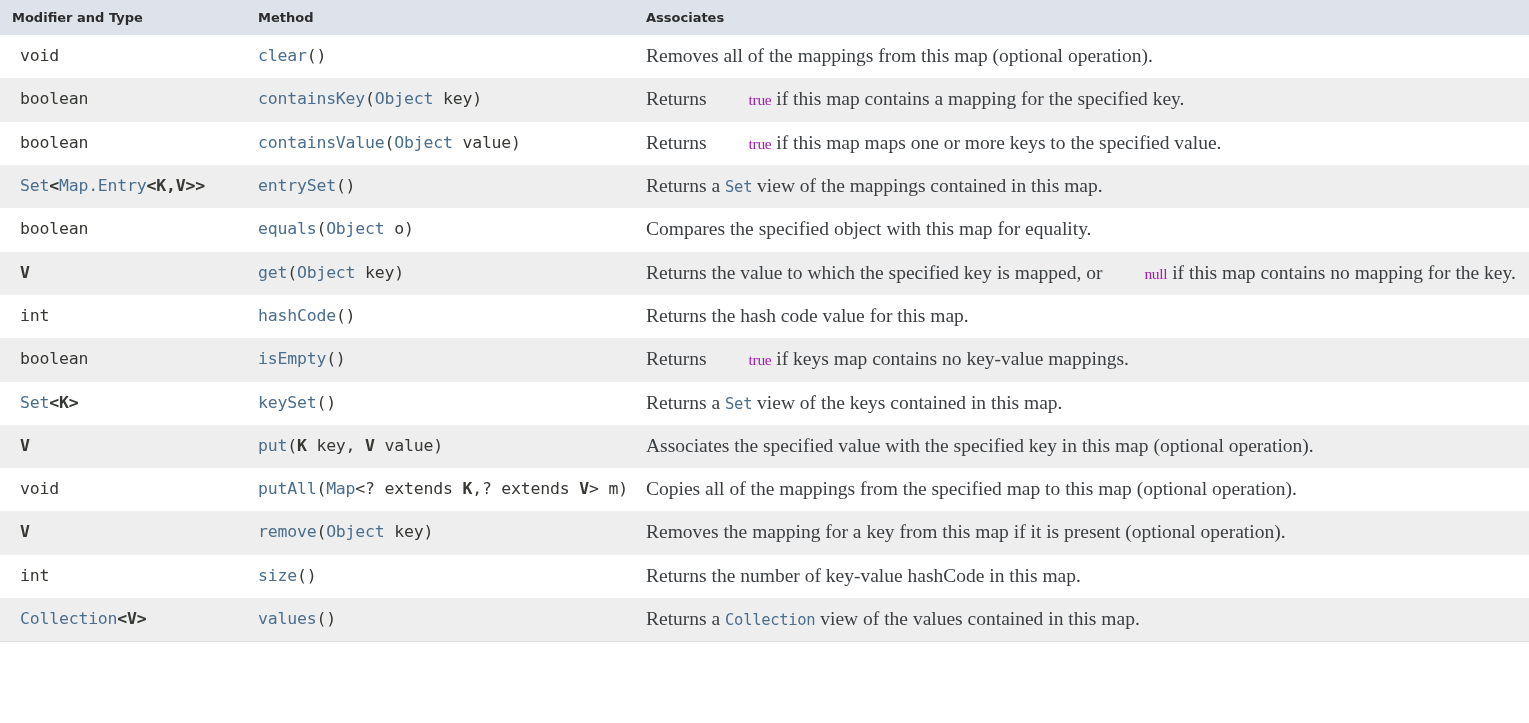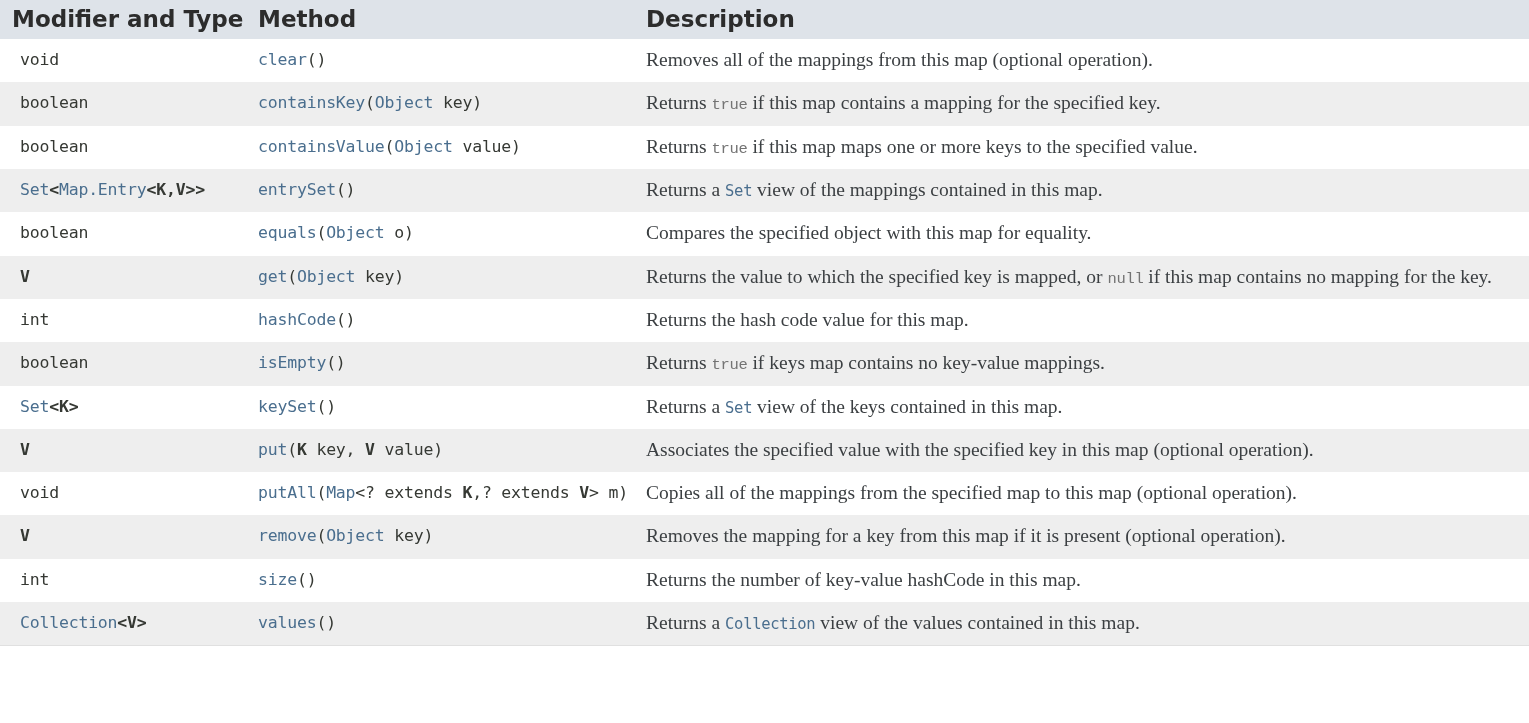--- a/index.html
+++ b/index.html
@@ -27,21 +27,21 @@
   col.col-method { width: 394px; }
   col.col-desc { width: 886px; }
 
   
   thead tr { background: #dee3e9; }
   thead th {
     text-align: left;
     vertical-align: middle;
     font-family: "DejaVu Sans", "Liberation Sans", sans-serif;
     font-weight: bold;
-    font-size: 23px;
+    font-size: 13px;
     color: #2c2c2c;
     padding: 6px 8px 7px 12px;
     height: 22px;
     border: none;
     white-space: nowrap;
   }
   thead th.th-method { padding-left: 9px; }
   thead th.th-desc  { padding-left: 3px; }
 
   
@@ -90,24 +90,25 @@
     color: #353833;
     font-weight: normal;
   }
   .punct {
     color: #353833;
     font-weight: normal;
   }
 
   
   .cd {
-    font-family: Liberation Mono, monospace;
+    font-family: Liberation Serif, serif;
     font-size: 15.5px;
-    color: #737373;
+    color: #a21caf;
     letter-spacing: -0.3px;
+    margin-left: 37px;
   }
   .cd-lnk {
     font-family: "DejaVu Sans Mono", "Liberation Mono", monospace;
     font-size: 15.5px;
     color: #4a6e8e;
     letter-spacing: -0.3px;
   }
 </style>
 </head>
 <body>
@@ -115,21 +116,21 @@
 <table class="method-summary-table">
   <colgroup>
     <col class="col-type">
     <col class="col-method">
     <col class="col-desc">
   </colgroup>
   <thead>
     <tr>
       <th class="th-type">Modifier and Type</th>
       <th class="th-method">Method</th>
-      <th class="th-desc">Description</th>
+      <th class="th-desc">Associates</th>
     </tr>
   </thead>
   <tbody>
 
     <tr class="row-base">
       <td class="cell-type"><span class="plain">void</span></td>
       <td class="cell-method"><a class="lnk">clear</a><span class="punct">()</span></td>
       <td class="cell-desc"><span>Removes all of the mappings from this map (optional operation).</span></td>
     </tr>
 

